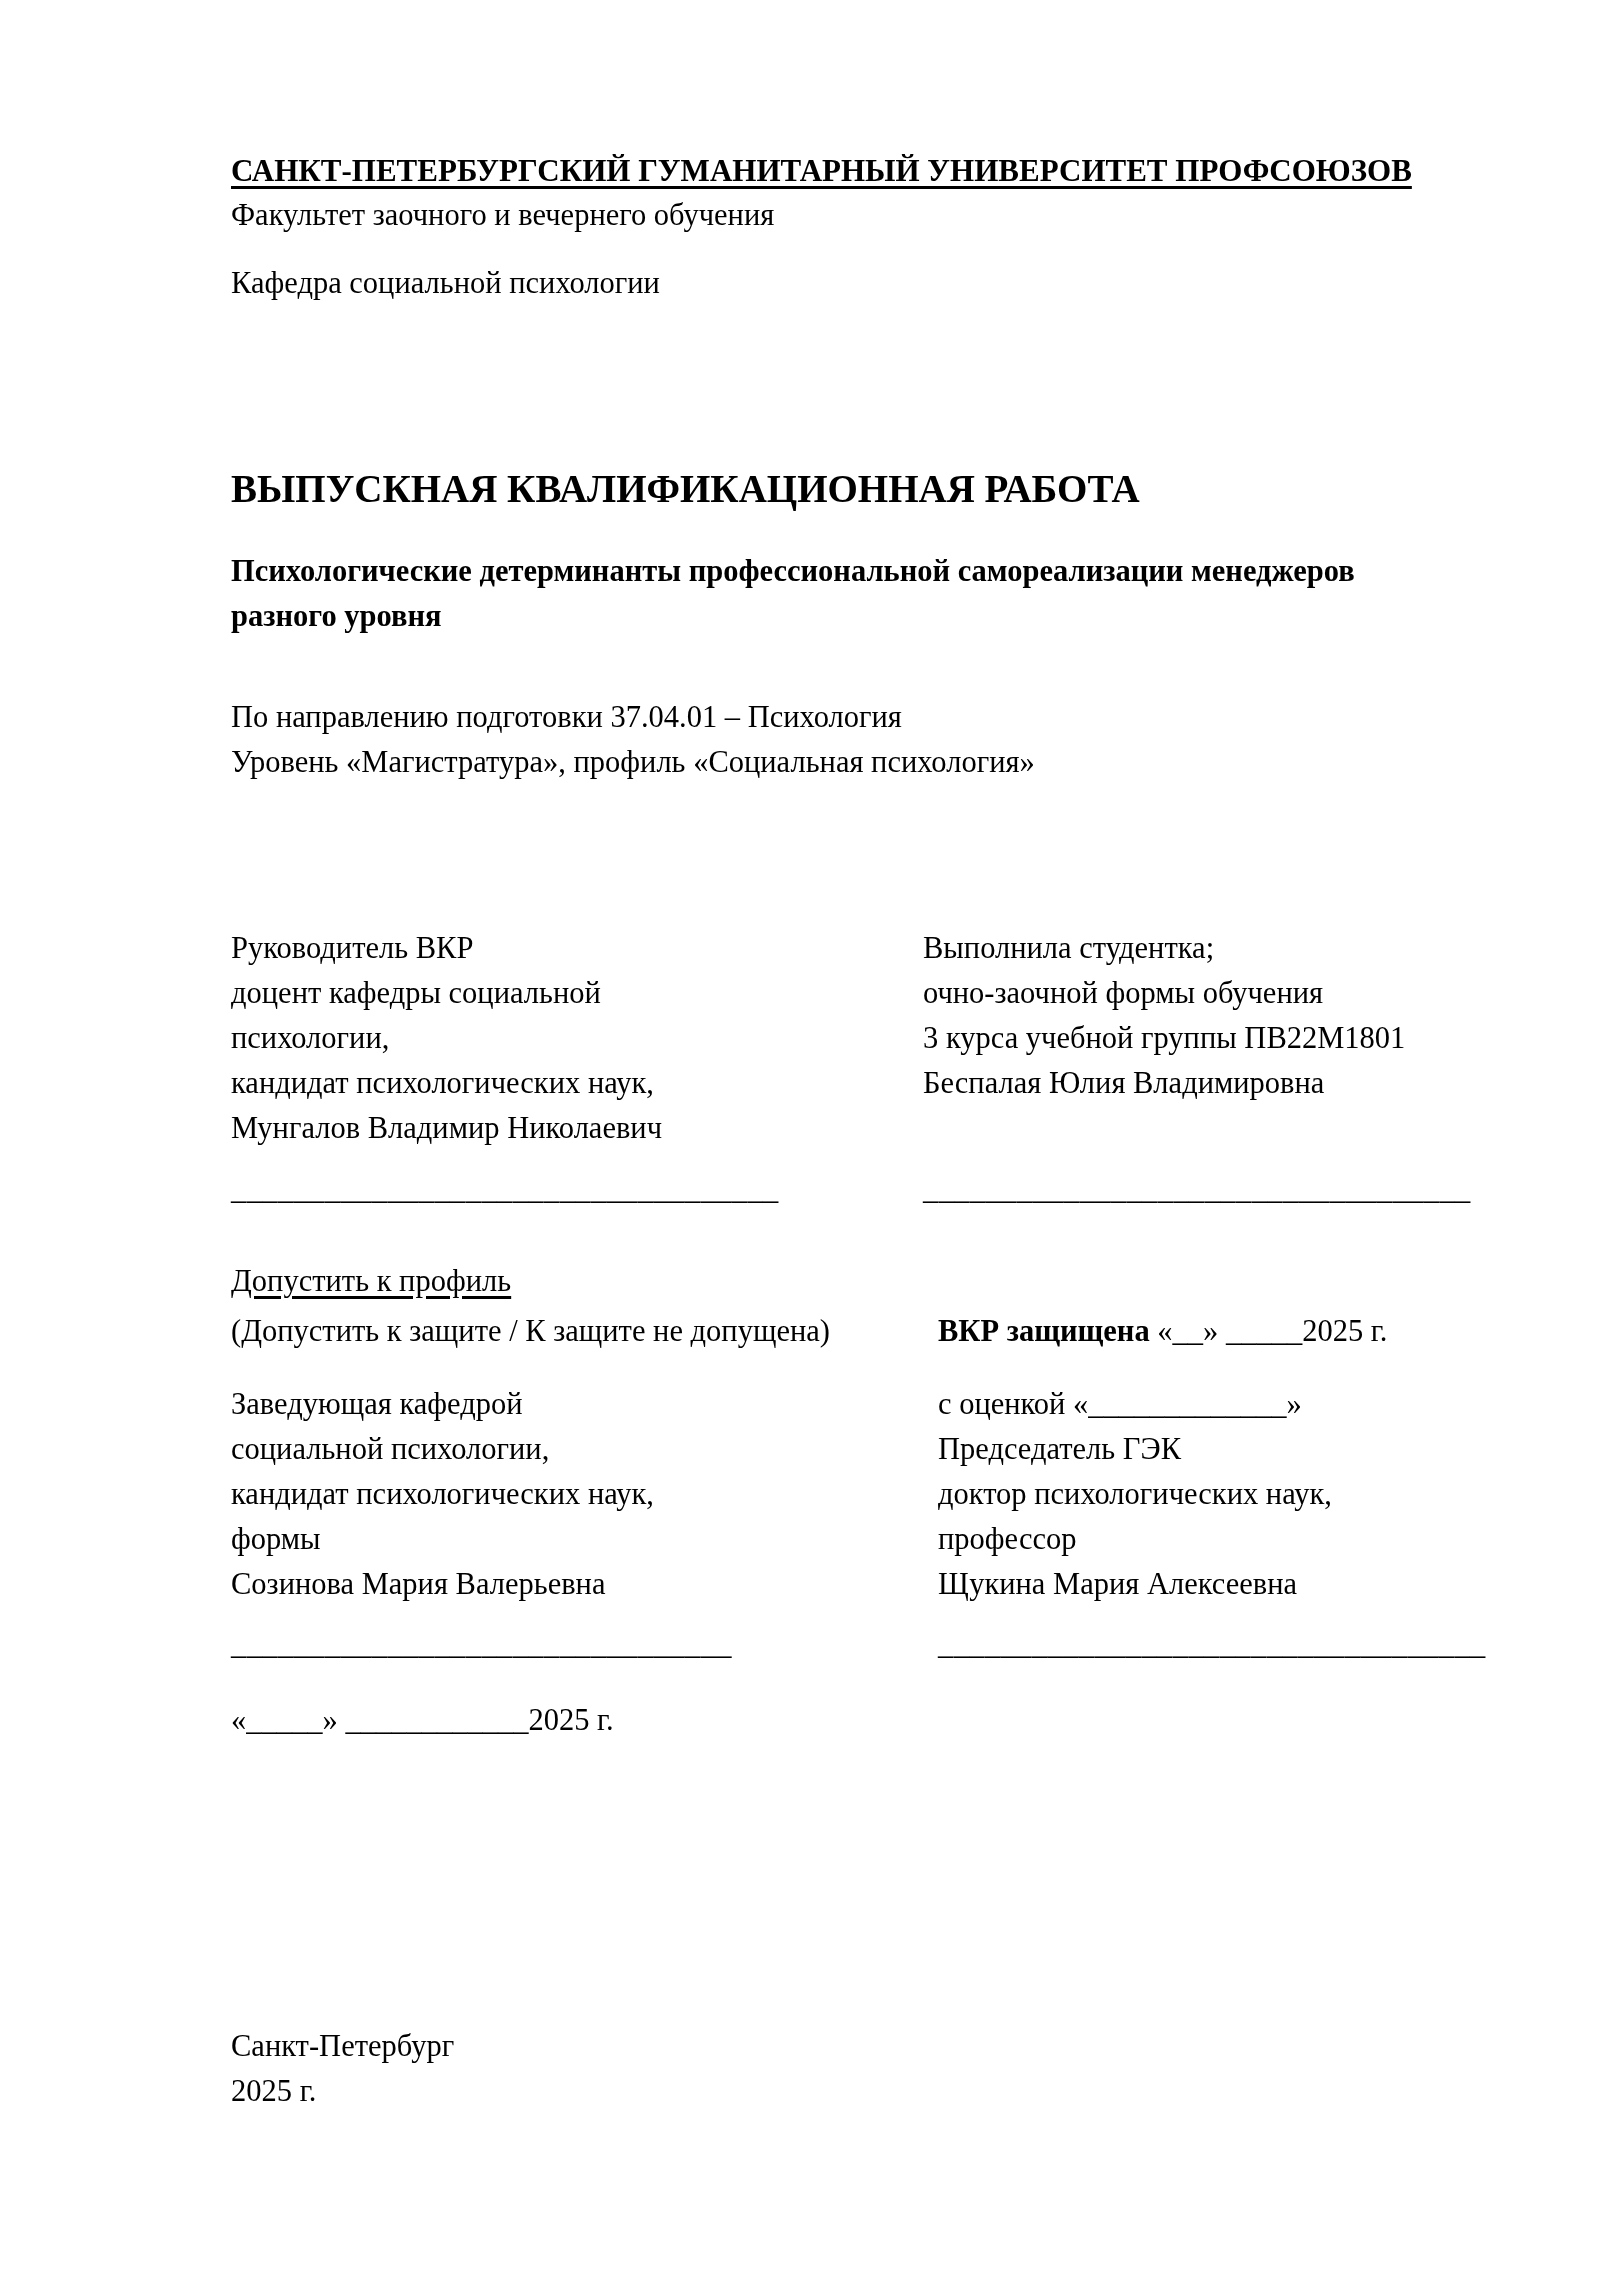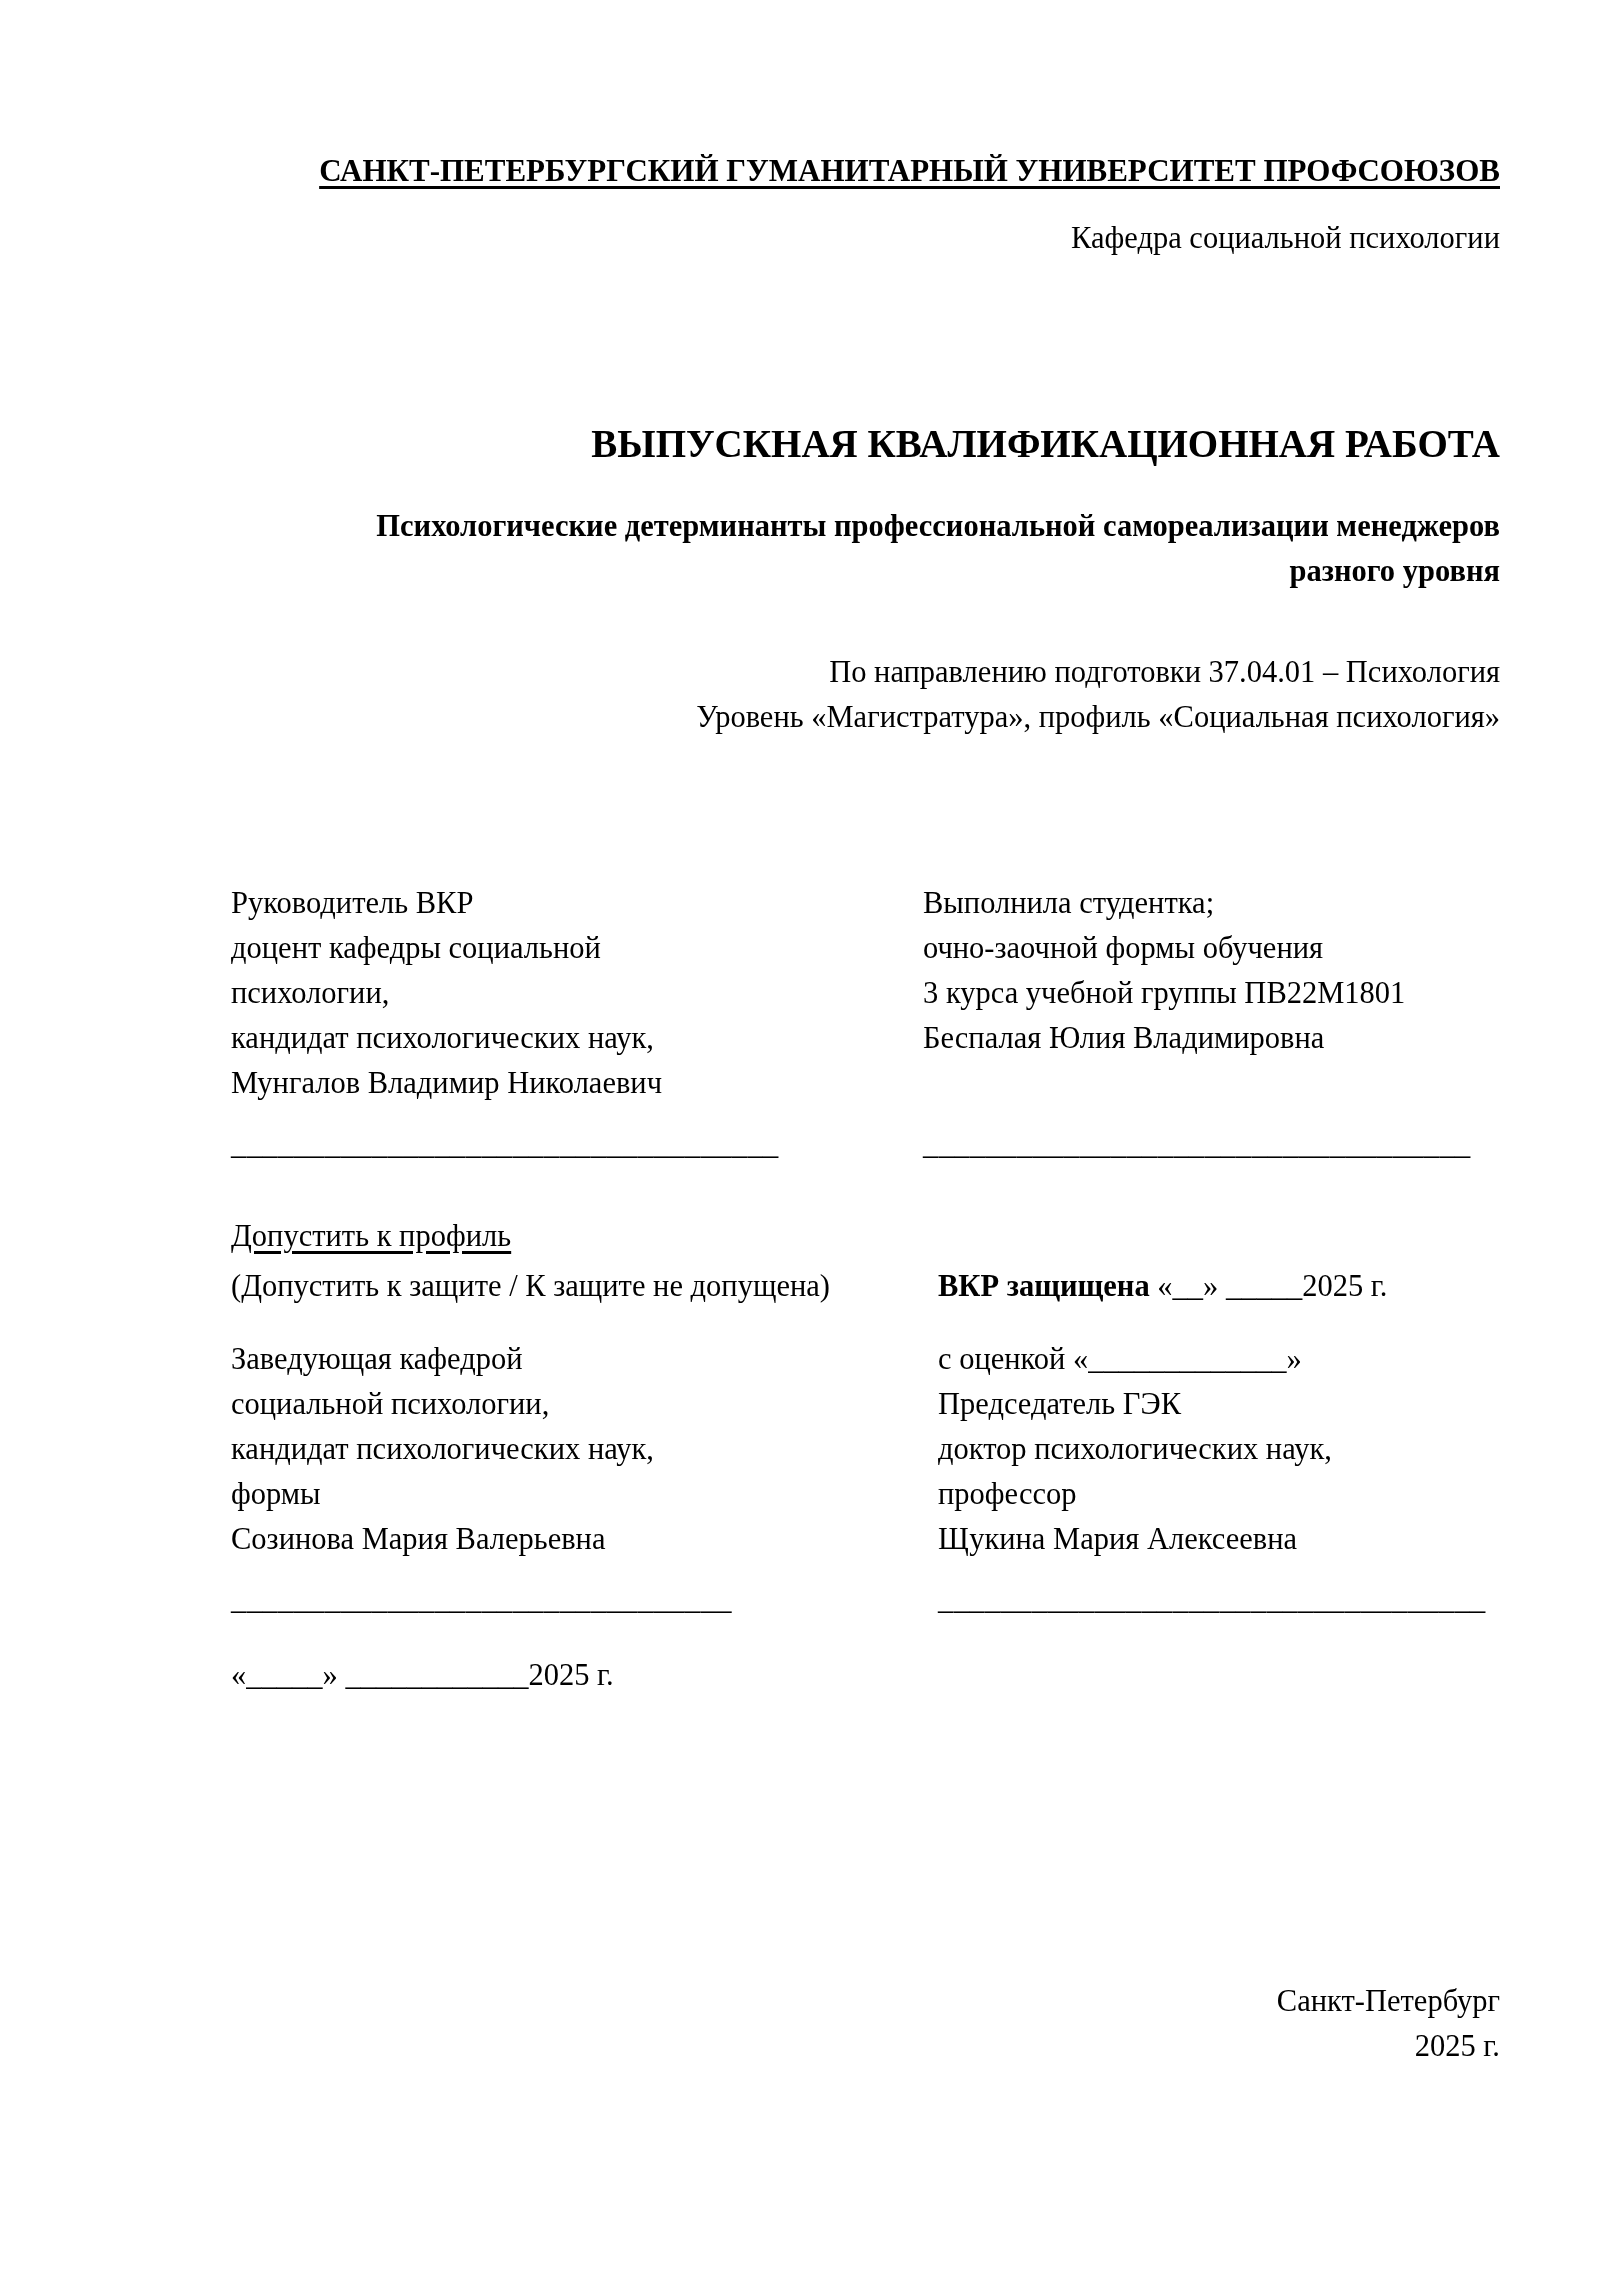--- a/index.html
+++ b/index.html
@@ -11,21 +11,21 @@
   .page {
     width: 1616px;
     height: 2284px;
     background: #ffffff;
     padding: 148px 116px 0 231px;
     position: relative;
     font-size: 30.5px;
     line-height: 45px;
     overflow: hidden;
   }
-  .center { text-align: right; }
+  .center { text-align: left; }
   .bold { font-weight: bold; }
   .italic { }
   .underline { text-decoration: underline; text-underline-offset: 4.7px; }
   .h-univ { font-size: 31px; }
   .worktype { margin-top: 160px; font-size: 39px; }
   .dept { margin-top: 23.4px; }
   .thesis { margin-top: 38px; }
   .program { margin-top: 56px; }
   .cols { display: grid; }
   .cols-1 { grid-template-columns: 677px 1fr; margin-top: 141px; gap: 15px; }
@@ -38,20 +38,21 @@
   .dateline { margin-top: 31px; }
   .footer { margin-top: 281px; }
 </style>
 </head>
 <body>
 
 <div class="page">
 
   <header>
     <div class="center bold underline h-univ">САНКТ-ПЕТЕРБУРГСКИЙ ГУМАНИТАРНЫЙ УНИВЕРСИТЕТ ПРОФСОЮЗОВ</div>
+    <div class="center">Факультет заочного и вечернего обучения</div>
     <div class="center dept">Кафедра социальной психологии</div>
   </header>
 
   <section>
     <div class="center bold worktype">ВЫПУСКНАЯ КВАЛИФИКАЦИОННАЯ РАБОТА</div>
     <div class="center bold thesis">
       <div class="line">Психологические детерминанты профессиональной самореализации менеджеров</div>
       <div class="line">разного уровня</div>
     </div>
     <div class="center program">

